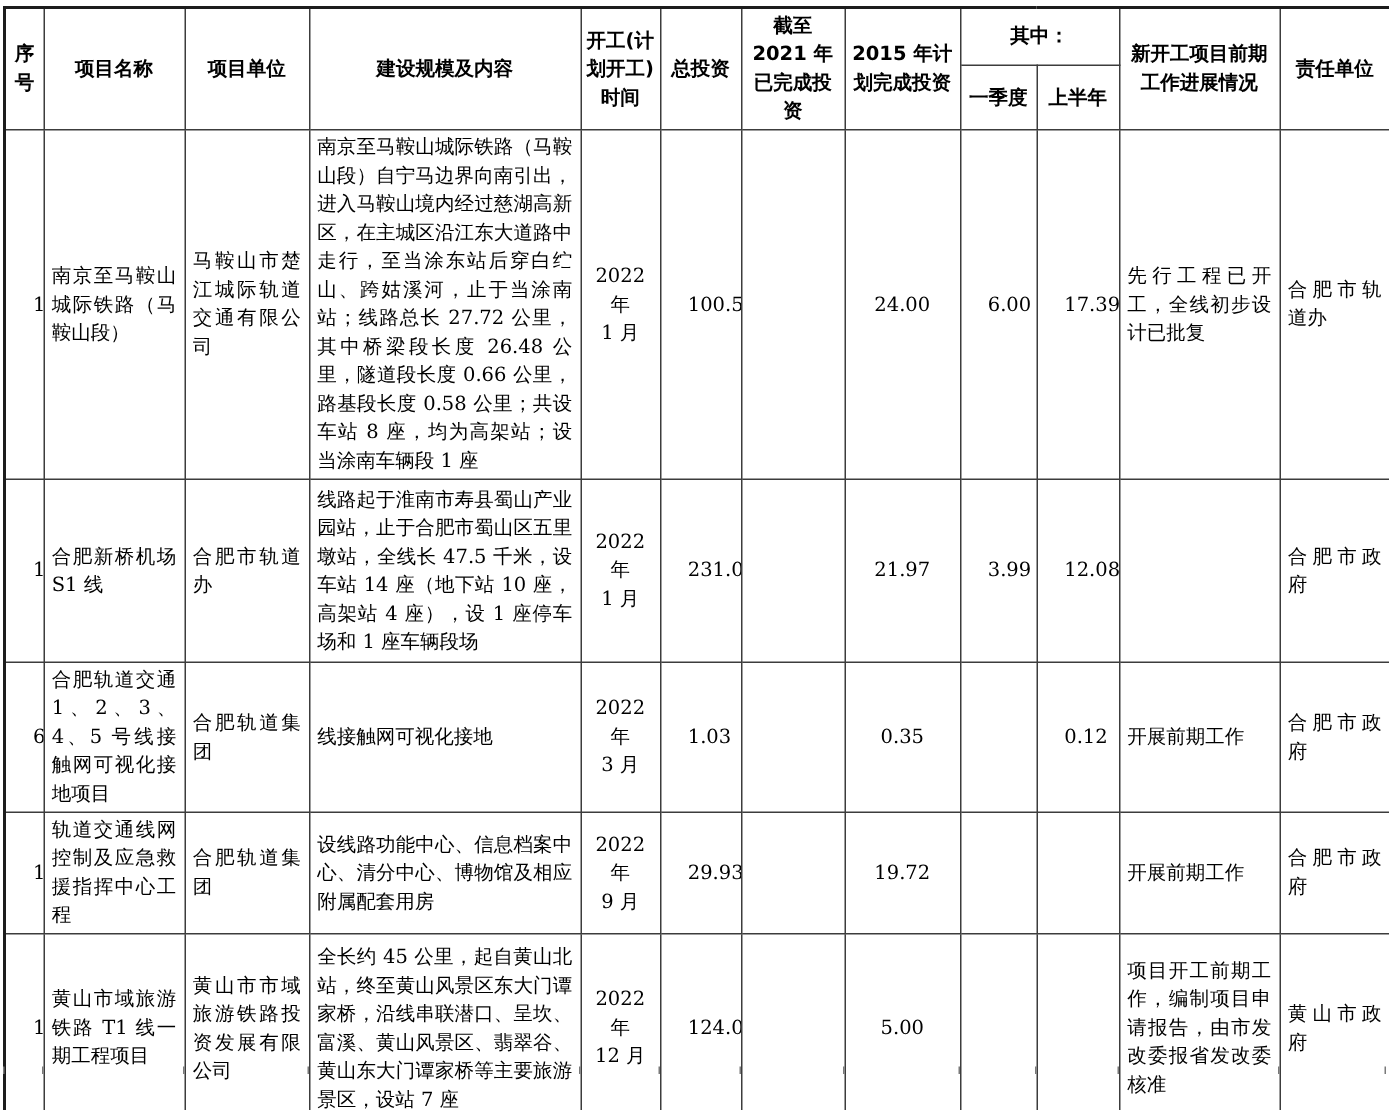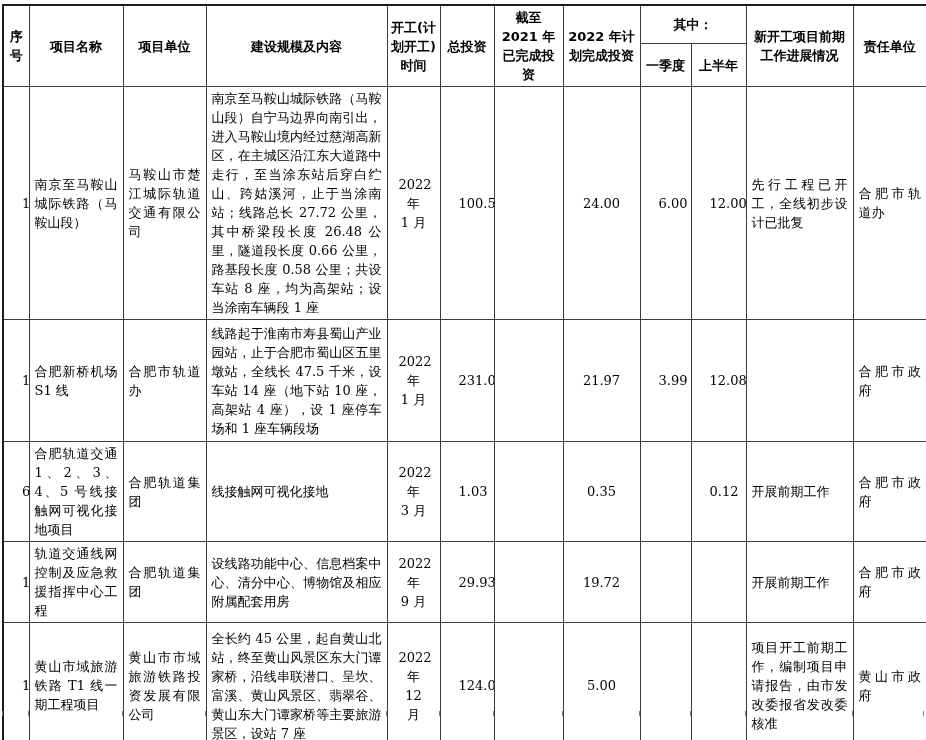--- a/index.html
+++ b/index.html
@@ -18,21 +18,21 @@
     font-size:13px; line-height:19px;
     vertical-align:middle; overflow:hidden;
     padding:2px 5px;
   }
   .projects th {
     font-family:"DejaVu Sans","Liberation Sans",sans-serif;
     font-weight:bold; text-align:center; padding:2px 2px;
   }
   td.c { text-align:center; padding:2px 18px; }
   td.j { text-align:justify; text-align-last:left;margin-top:17px; }
-  td.pre { white-space:pre-line; text-align:center; padding:2px 11px; }
+  td.pre { white-space:pre-line; text-align:center; padding:2px 1px; }
   .stub { position:absolute; width:1px; height:5px; background:#7a7a7a; }
 </style>
 </head>
 <body>
 
 <div class="page">
   <table class="projects">
     <colgroup>
       <col style="width:26px">
         <col style="width:94px">
@@ -49,21 +49,21 @@
     </colgroup>
     <thead>
       <tr style="height:35px">
         <th rowspan="2">序号</th>
         <th rowspan="2">项目名称</th>
         <th rowspan="2">项目单位</th>
         <th rowspan="2">建设规模及内容</th>
         <th rowspan="2">开工(计划开工)时间</th>
         <th rowspan="2">总投资</th>
         <th rowspan="2">截至 2021 年已完成投资</th>
-        <th rowspan="2">2022 年计划完成投资</th>
+        <th rowspan="2">2015 年计划完成投资</th>
         <th colspan="2">其中：</th>
         <th rowspan="2">新开工项目前期工作进展情况</th>
         <th rowspan="2">责任单位</th>
       </tr>
       <tr style="height:39px">
         <th>一季度</th>
         <th>上半年</th>
       </tr>
     </thead>
     <tbody>
@@ -71,21 +71,21 @@
         <td class="c">12</td>
         <td class="j">南京至马鞍山城际铁路（马鞍山段）</td>
         <td class="j">马鞍山市楚江城际轨道交通有限公司</td>
         <td class="j">南京至马鞍山城际铁路（马鞍山段）自宁马边界向南引出，进入马鞍山境内经过慈湖高新区，在主城区沿江东大道路中走行，至当涂东站后穿白纻山、跨姑溪河，止于当涂南站；线路总长 27.72 公里，其中桥梁段长度 26.48 公里，隧道段长度 0.66 公里，路基段长度 0.58 公里；共设车站 8 座，均为高架站；设当涂南车辆段 1 座</td>
         <td class="pre">2022 年
 1 月</td>
         <td class="c">100.51</td>
         <td class="c"></td>
         <td class="c">24.00</td>
         <td class="c">6.00</td>
-        <td class="c">12.00</td>
+        <td class="c">17.39</td>
         <td class="j">先行工程已开工，全线初步设计已批复</td>
         <td class="j">合肥市轨道办</td>
       </tr>
       <tr style="height:122px">
         <td class="c">13</td>
         <td class="j">合肥新桥机场 S1 线</td>
         <td class="j">合肥市轨道办</td>
         <td class="j">线路起于淮南市寿县蜀山产业园站，止于合肥市蜀山区五里墩站，全线长 47.5 千米，设车站 14 座（地下站 10 座，高架站 4 座），设 1 座停车场和 1 座车辆段场</td>
         <td class="pre">2022 年
 1 月</td>

